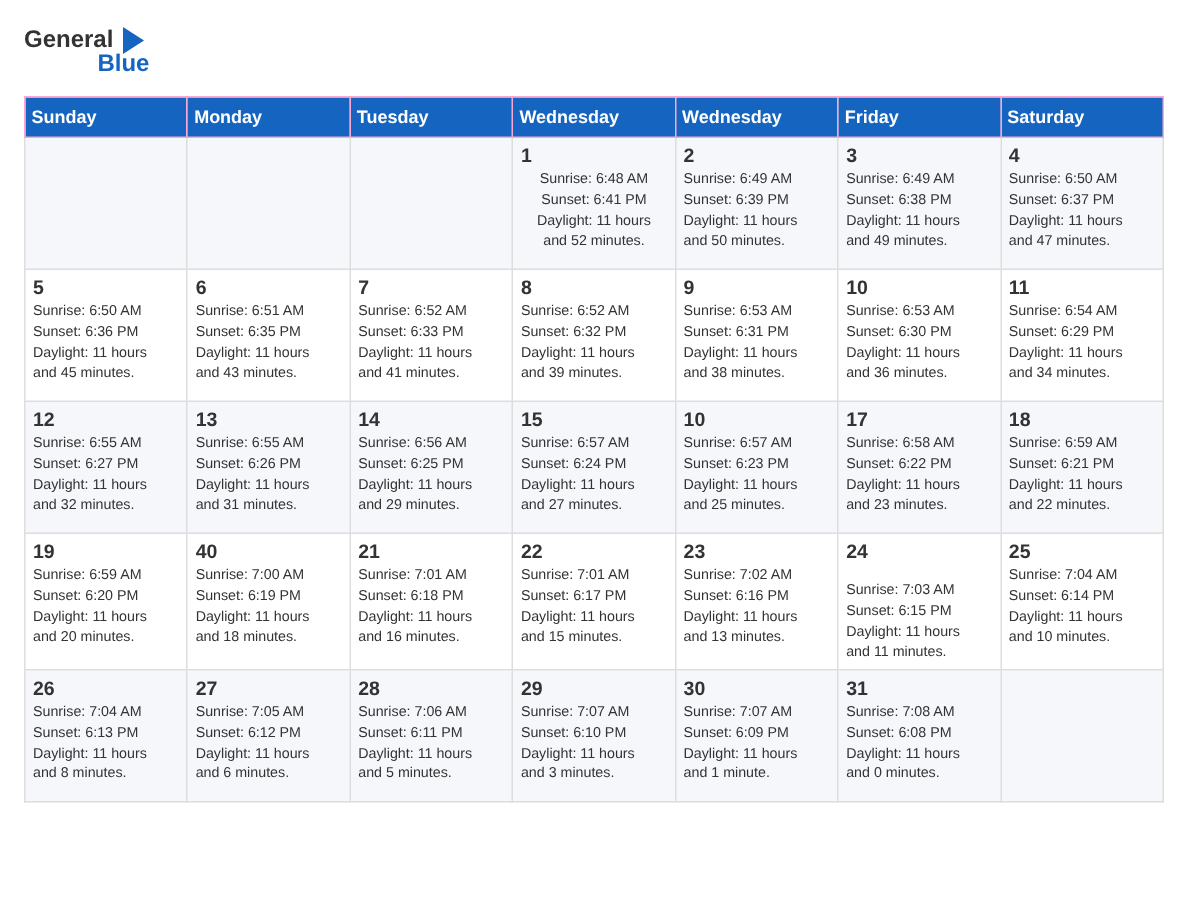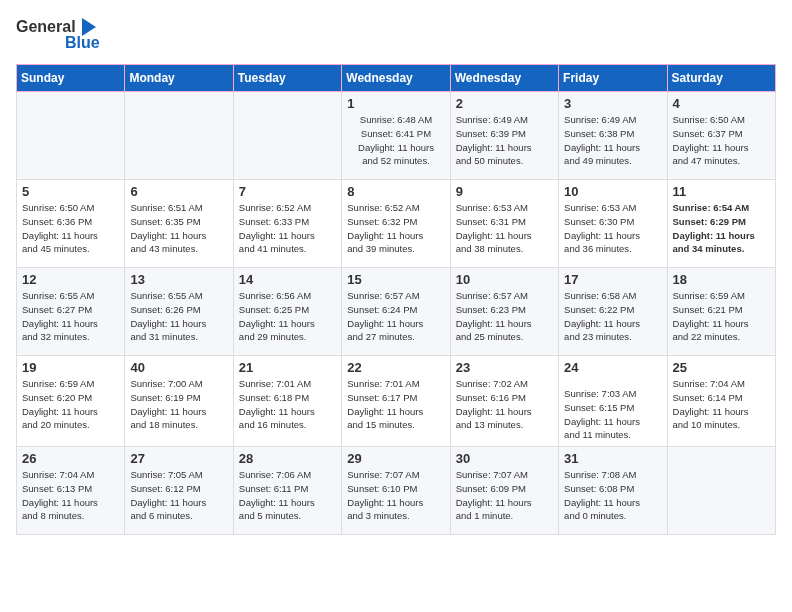--- a/index.html
+++ b/index.html
@@ -175,21 +175,21 @@
         </td>
         <td>
           <div class="day-number">10</div>
           <div class="day-info" style="white-space: pre-line;">Sunrise: 6:53 AM
 Sunset: 6:30 PM
 Daylight: 11 hours
 and 36 minutes.</div>
         </td>
         <td>
           <div class="day-number">11</div>
-          <div class="day-info" style="white-space: pre-line; font-weight: bold;">Sunrise: 6:54 AM
+          <div class="day-info" style="white-space: pre-line;">Sunrise: 6:54 AM
 Sunset: 6:29 PM
 Daylight: 11 hours
 and 34 minutes.</div>
         </td>
       </tr>
       <tr>
         <td>
           <div class="day-number">12</div>
           <div class="day-info" style="white-space: pre-line;">Sunrise: 6:55 AM
 Sunset: 6:27 PM

